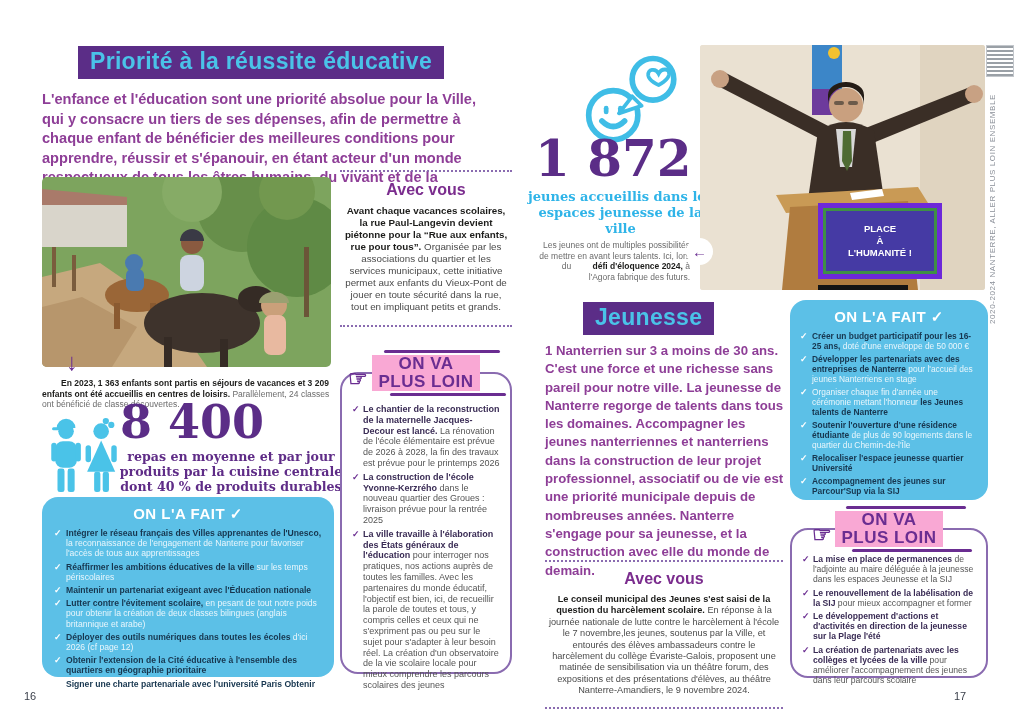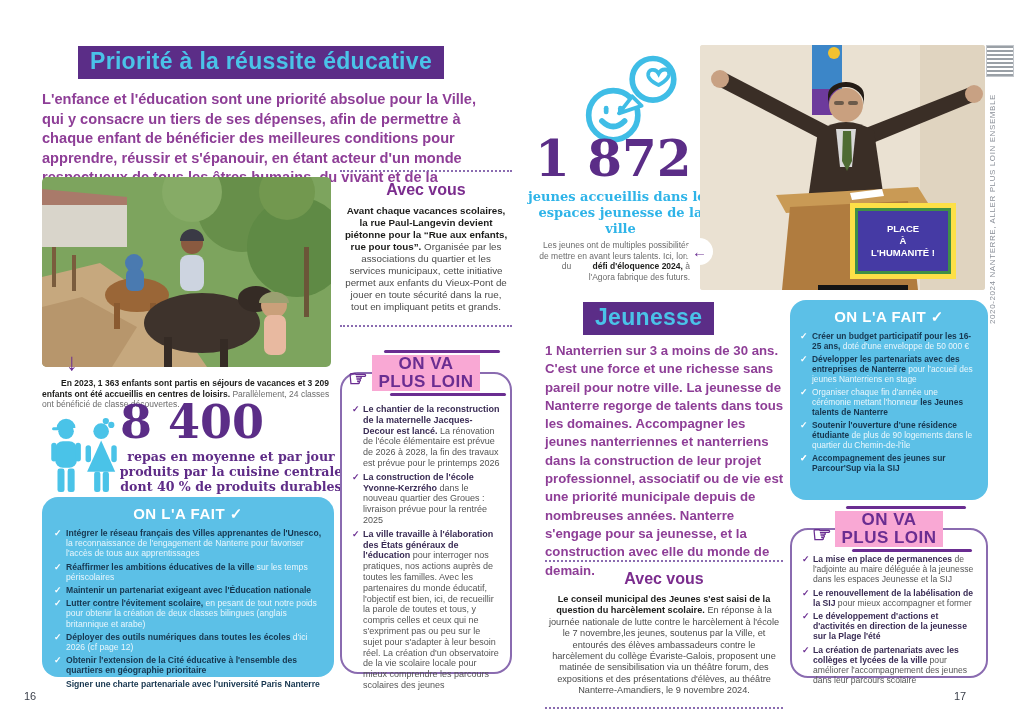--- a/index.html
+++ b/index.html
@@ -73,22 +73,22 @@
   .smiley-icon{left:583px;top:52px;width:104px;height:100px;}
   .stat-number-right{left:535px;top:133px;width:170px;font-size:50px;line-height:52px;}
   .stat-label-right{left:528px;top:189px;width:185px;font-size:13px;line-height:16px;
                     color:#2fb4e8;}
   .caption-right{left:535px;top:240px;width:155px;text-align:right;}
   .arrow-notch{left:686px;top:238px;width:27px;height:27px;border-radius:50%;
                background:#ffffff;z-index:3;display:flex;align-items:center;
                justify-content:center;color:#6a2d91;font-weight:bold;font-size:15px;}
   .photo-right{left:700px;top:45px;width:285px;height:245px;overflow:hidden;
                border-radius:3px;background:#eae1d2;}
-  .sign{position:absolute;left:118px;top:158px;width:106px;height:76px;
-        background:#fde047;box-sizing:border-box;padding:5px;z-index:2;margin-left:32px;}
+  .sign{position:absolute;left:118px;top:158px;width:124px;height:76px;
+        background:#6d28d9;box-sizing:border-box;padding:5px;z-index:2;}
   .sign-inner{width:100%;height:100%;background:#453aa4;border:3px solid #3f8f46;
               box-sizing:border-box;display:flex;flex-direction:column;
               align-items:center;justify-content:center;color:#ffffff;
               font-weight:bold;font-size:9.5px;line-height:12px;text-align:center;}
 
   .para-right{left:545px;top:342px;width:240px;font-size:13.2px;line-height:18.3px;
               font-weight:bold;color:#8e3e97;}
 
   
   .spine-logo{left:986px;top:45px;width:26px;height:30px;
@@ -201,21 +201,21 @@
     <b>Déployer des outils numériques dans toutes les écoles</b>
     <span>d'ici 2026 (cf page 12)</span>
   </div>
   <div class="bb-item">
     <span class="chk">✓</span>
     <b>Obtenir l'extension de la Cité éducative à l'ensemble des quartiers en géographie prioritaire</b>
     <span></span>
   </div>
   <div class="bb-item">
     <span class="chk">✓</span>
-    <b>Signer une charte partenariale avec l'université Paris Nanterre</b>
+    <b>Signer une charte partenariale avec l'université Paris Obtenir</b>
     <span></span>
   </div>
 </div>
 
 <div class="abs sidecol avecvous-left">
   <div class="av-title">Avec vous</div>
   <div class="av-body"><b>Avant chaque vacances scolaires, la rue Paul-Langevin devient piétonne pour la “Rue aux enfants, rue pour tous”.</b>
     <span>Organisée par les associations du quartier et les services municipaux, cette initiative permet aux enfants du Vieux-Pont de jouer en toute sécurité dans la rue, tout en impliquant petits et grands.</span></div>
 </div>
 
@@ -331,20 +331,21 @@
     <span>Organiser chaque fin d'année une cérémonie mettant l'honneur</span>
     <b>les Jeunes talents de Nanterre</b>
   </div>
   <div class="bb-item">
     <span class="chk">✓</span>
     <b>Soutenir l'ouverture d'une résidence étudiante</b>
     <span>de plus de 90 logements dans le quartier du Chemin-de-l'Île</span>
   </div>
   <div class="bb-item">
     <span class="chk">✓</span>
+    <b>Relocaliser l'espace jeunesse quartier Université</b>
     <span></span>
   </div>
   <div class="bb-item">
     <span class="chk">✓</span>
     <b>Accompagnement des jeunes sur Parcour'Sup via la SIJ</b>
     <span></span>
   </div>
 </div>
 
 <div class="abs ovpl-header" style="left:790px;top:506px;width:198px;">

